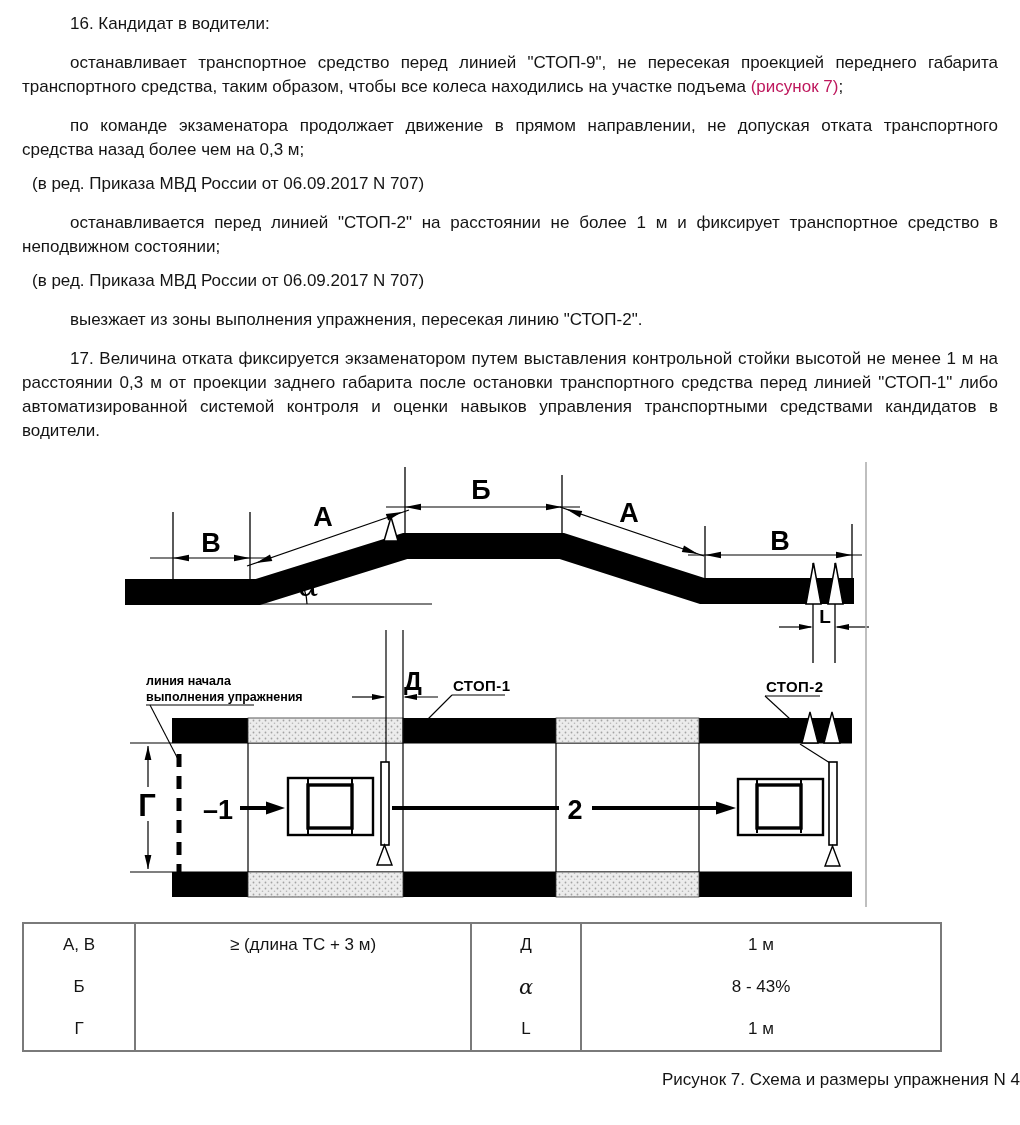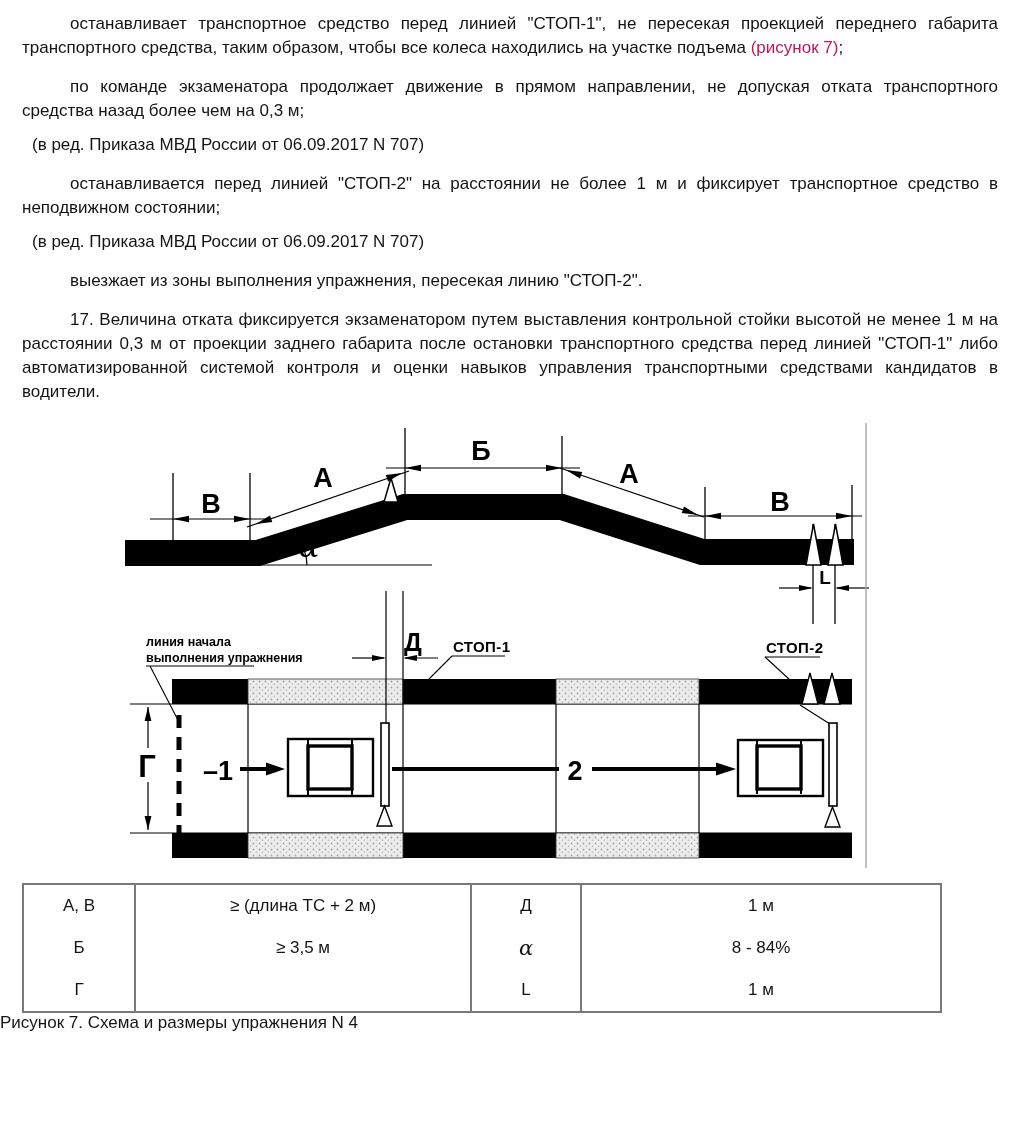--- a/index.html
+++ b/index.html
@@ -26,30 +26,33 @@
   .dlbl{font-weight:bold;font-size:25px;}
   .llbl{font-weight:bold;font-size:19px;}
   .tbl{
     margin:12px 0 0 22px;width:916px;border:2px solid #7a7a7a;
     display:grid;grid-template-columns:110px 336px 110px 360px;
   }
   .tcol{display:flex;flex-direction:column;}
   .tcol + .tcol{border-left:2px solid #7a7a7a;}
   .tcell{height:42px;display:flex;align-items:center;justify-content:center;font-size:17px;}
   .mathcell{font-family:"DejaVu Serif","Liberation Serif",serif;font-style:italic;font-size:21px;}
-  .caption{text-align:left;font-size:17px;}
+  .caption{margin-top:18px;text-align:right;font-size:17px;}
 </style>
 </head>
 <body>
 
 <div class="doc">
 
-
-  <div class="block">
-    <p class="para indent"><span>останавливает транспортное средство перед линией "СТОП-1", не пересекая проекцией переднего габарита транспортного средства, таким образом, чтобы все колеса находились на участке подъема </span><a class="link">(рисунок 7)</a><span>;</span></p>
+  <div class="block">
+    <p class="para indent">16. Кандидат в водители:</p>
+  </div>
+
+  <div class="block">
+    <p class="para indent"><span>останавливает транспортное средство перед линией "СТОП-9", не пересекая проекцией переднего габарита транспортного средства, таким образом, чтобы все колеса находились на участке подъема </span><a class="link">(рисунок 7)</a><span>;</span></p>
   </div>
 
 
   <div class="block">
     <p class="para indent">по команде экзаменатора продолжает движение в прямом направлении, не допуская отката транспортного средства назад более чем на 0,3 м;</p>
     <div class="note">(в ред. Приказа МВД России от 06.09.2017 N 707)</div>
   </div>
 
   <div class="block">
     <p class="para indent">останавливается перед линией "СТОП-2" на расстоянии не более 1 м и фиксирует транспортное средство в неподвижном состоянии;</p>
@@ -246,28 +249,27 @@
 </svg>
 </div>
 
 <div class="tbl">
   <div class="tcol">
     <div class="tcell">А, В</div>
     <div class="tcell">Б</div>
     <div class="tcell">Г</div>
   </div>
   <div class="tcol">
-    <div class="tcell">≥  (длина ТС + 2 м)</div>
-    <div class="tcell">≥  3,5 м</div>
+    <div class="tcell">≥  (длина ТС + 3 м)</div>
   </div>
   <div class="tcol">
     <div class="tcell">Д</div>
     <div class="tcell mathcell">α</div>
     <div class="tcell">L</div>
   </div>
   <div class="tcol">
     <div class="tcell">1 м</div>
-    <div class="tcell">8 - 84%</div>
+    <div class="tcell">8 - 43%</div>
     <div class="tcell">1 м</div>
   </div>
 </div>
 
 <div class="caption">Рисунок 7. Схема и размеры упражнения N 4</div>
 
 </body></html>

